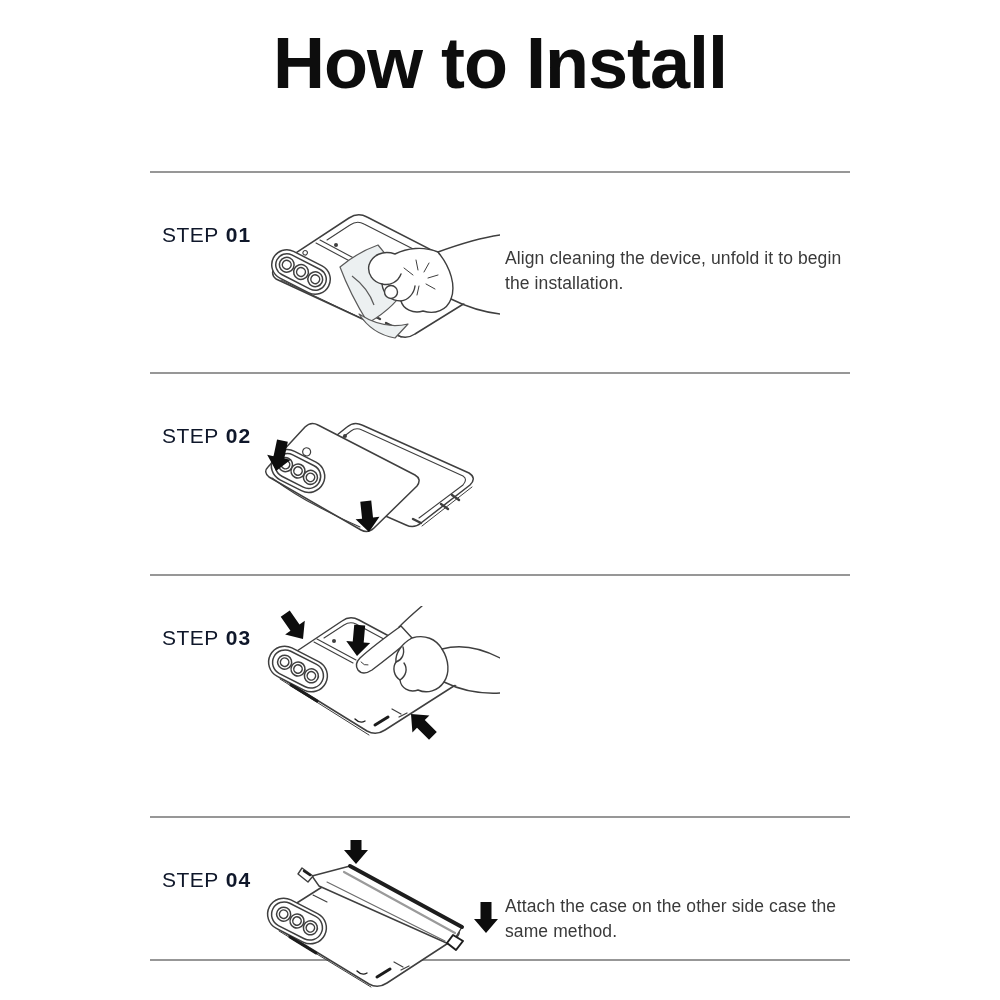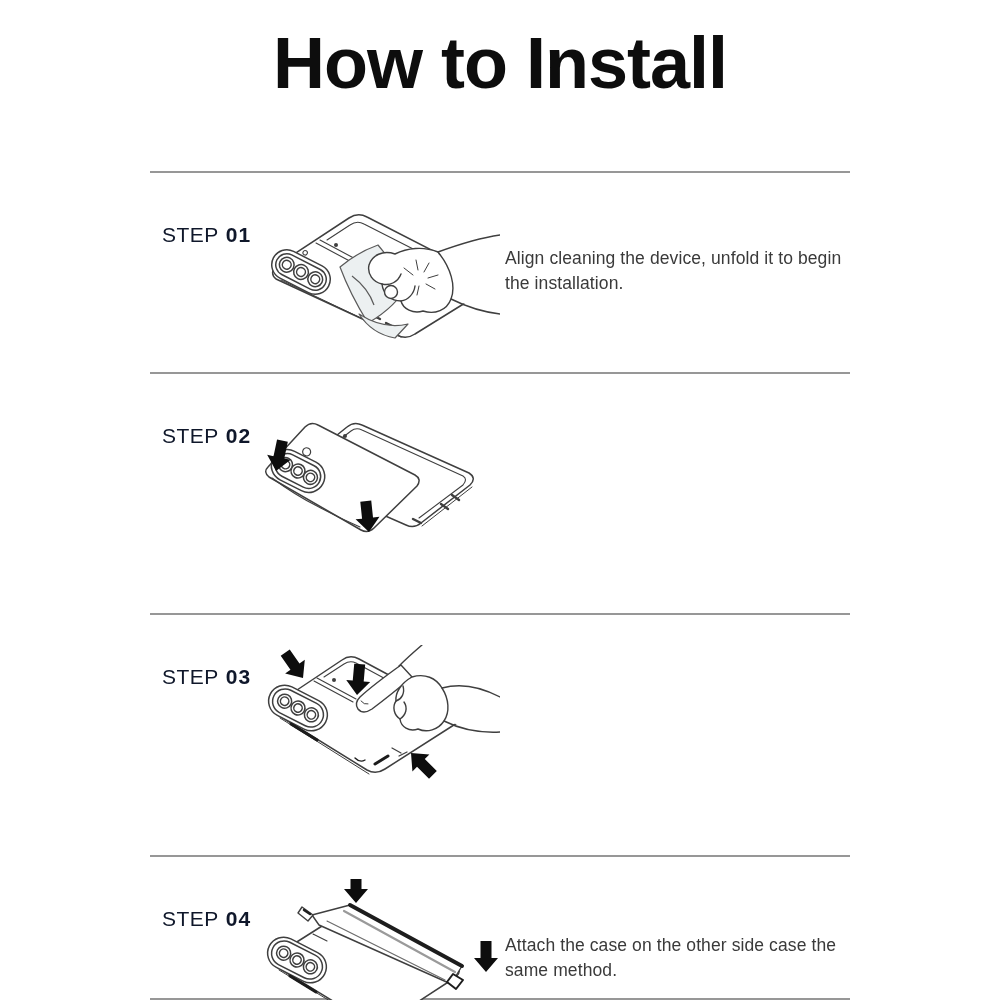--- a/index.html
+++ b/index.html
@@ -10,21 +10,21 @@
     color:#222; overflow:hidden; position:relative;
   }
   .title {
     text-align:center; margin-top:24px;
     font-size:72px; line-height:1.1; font-weight:bold;
     letter-spacing:-1px; color:#0d0d0d;
   }
   .steps { width:700px; margin:68px auto 0; }
   .step { position:relative; border-top:2px solid #979797; }
   .step:nth-of-type(1){ height:201px; }
-  .step:nth-of-type(2){ height:241px; }
+  .step:nth-of-type(2){ height:202px; }
   .step:nth-of-type(3){ height:242px; }
   .step:nth-of-type(4){ height:143px; }
   .step-label { position:absolute; top:17px; left:12px; font-size:21px; color:#0f172a; letter-spacing:.5px; white-space:nowrap;margin-top:33px; }
   .step-word { font-weight:400; }
   .step-num  { font-weight:bold; margin-left:7px; letter-spacing:1px; }
   .illus { position:absolute; left:105px; }
   .illus svg { display:block; }
   .step:nth-of-type(1) .illus{ top:33px; }
   .step:nth-of-type(2) .illus{ top:37px; }
   .step:nth-of-type(3) .illus{ top:30px; }

